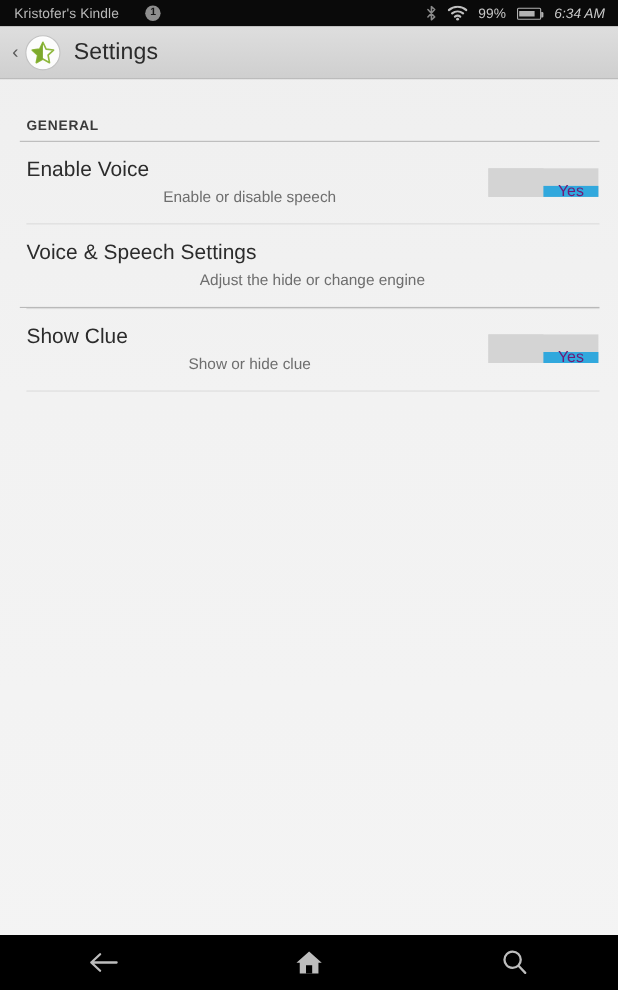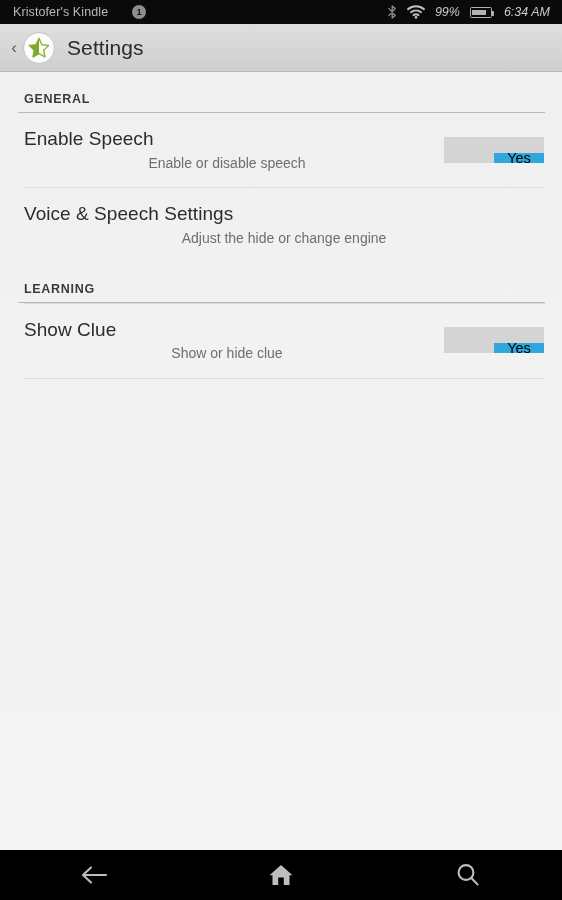--- a/index.html
+++ b/index.html
@@ -32,21 +32,21 @@
     background:#8e8e8e; color:#161616;
     font-size:9.5px; font-weight:bold;
     display:flex; align-items:center; justify-content:center;
     line-height:1;
   }
   #status-right {
     margin-left:auto;
     display:flex; align-items:center; gap:10px;
   }
   .sb-icon { display:flex; align-items:center; justify-content:center; }
-  .status-pct { color:#c9c9c9; font-size:12.5px;font-style:italic; }
+  .status-pct { color:#c9c9c9; font-size:12.5px; }
   .status-time { color:#c9c9c9; font-size:12.5px; margin-left:2px;font-style:italic; }
   .batt {
     width:22px; height:11px;
     border:1.5px solid #b2b2b2; border-radius:1.5px;
     position:relative; display:flex; align-items:center;
   }
   .batt:after {
     content:''; position:absolute; right:-3.5px; top:3px;
     width:2px; height:5px; background:#b2b2b2; border-radius:0 1px 1px 0;
   }
@@ -81,21 +81,21 @@
     font-size:21px; color:#2b2b2b;
     letter-spacing:0.1px;
   }
 
   
   #content {
     position:absolute; top:73px; left:0;
     width:562px; height:777px;
   }
   .section-header {
-    padding:16px 0 5px 24px;
+    padding:32px 0 5px 24px;
   }
   .section-header .lbl {
     font-size:12.5px; font-weight:bold;
     color:#3a3a3a; letter-spacing:0.7px;
   }
   .section-rule {
     height:1px;
     margin:0 17px 0 18px;
     background:#b9b9b9;
   }
@@ -124,21 +124,21 @@
     flex:none;
     width:100px; height:26px;
     display:flex; align-items:stretch;
     margin-left:14px;
     background:#d4d4d4;
   }
   .switch .track-off { flex:1 1 50%; background:#d4d4d4; }
   .switch .knob-on {
     flex:1 1 50%;
     background:#31a8dd;
-    color:#000000;
+    color:#701a75;
     font-size:14.5px;
     display:flex; align-items:center; justify-content:center;margin-top:16px;
   }
 
   
   #navbar {
     position:absolute; bottom:0; left:0;
     width:562px; height:50px;
     background:#000;
     display:flex; align-items:center;
@@ -198,41 +198,38 @@
 
   <div id="content">
 
     <div class="section-header">
       <span class="lbl">GENERAL</span>
     </div>
     <div class="section-rule"></div>
 
     <div class="pref-item">
       <div class="pref-text">
-        <div class="pref-title">Enable Speech</div>
+        <div class="pref-title">Enable Voice</div>
         <div class="pref-summary">Enable or disable speech</div>
       </div>
       <div class="switch">
         <div class="track-off"></div>
         <div class="knob-on">Yes</div>
       </div>
     </div>
 
     <div class="item-rule"></div>
 
     <div class="pref-item">
       <div class="pref-text">
         <div class="pref-title">Voice &amp; Speech Settings</div>
         <div class="pref-summary">Adjust the hide or change engine</div>
       </div>
     </div>
 
-    <div class="section-header">
-      <span class="lbl">LEARNING</span>
-    </div>
     <div class="section-rule"></div>
 
 
     <div class="item-rule"></div>
 
     <div class="pref-item">
       <div class="pref-text">
         <div class="pref-title">Show Clue</div>
         <div class="pref-summary">Show or hide clue</div>
       </div>

